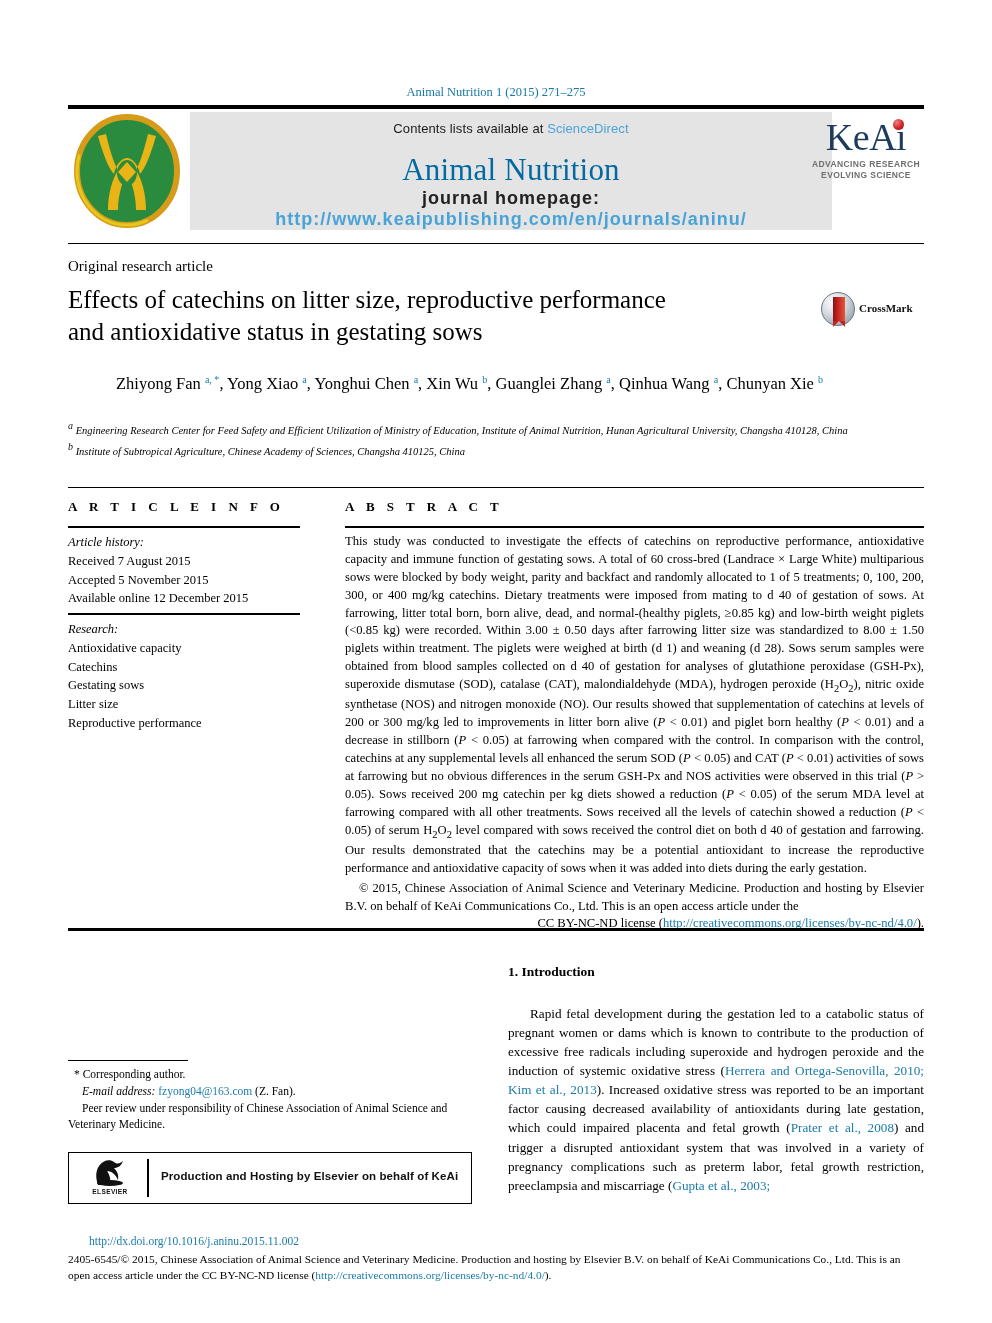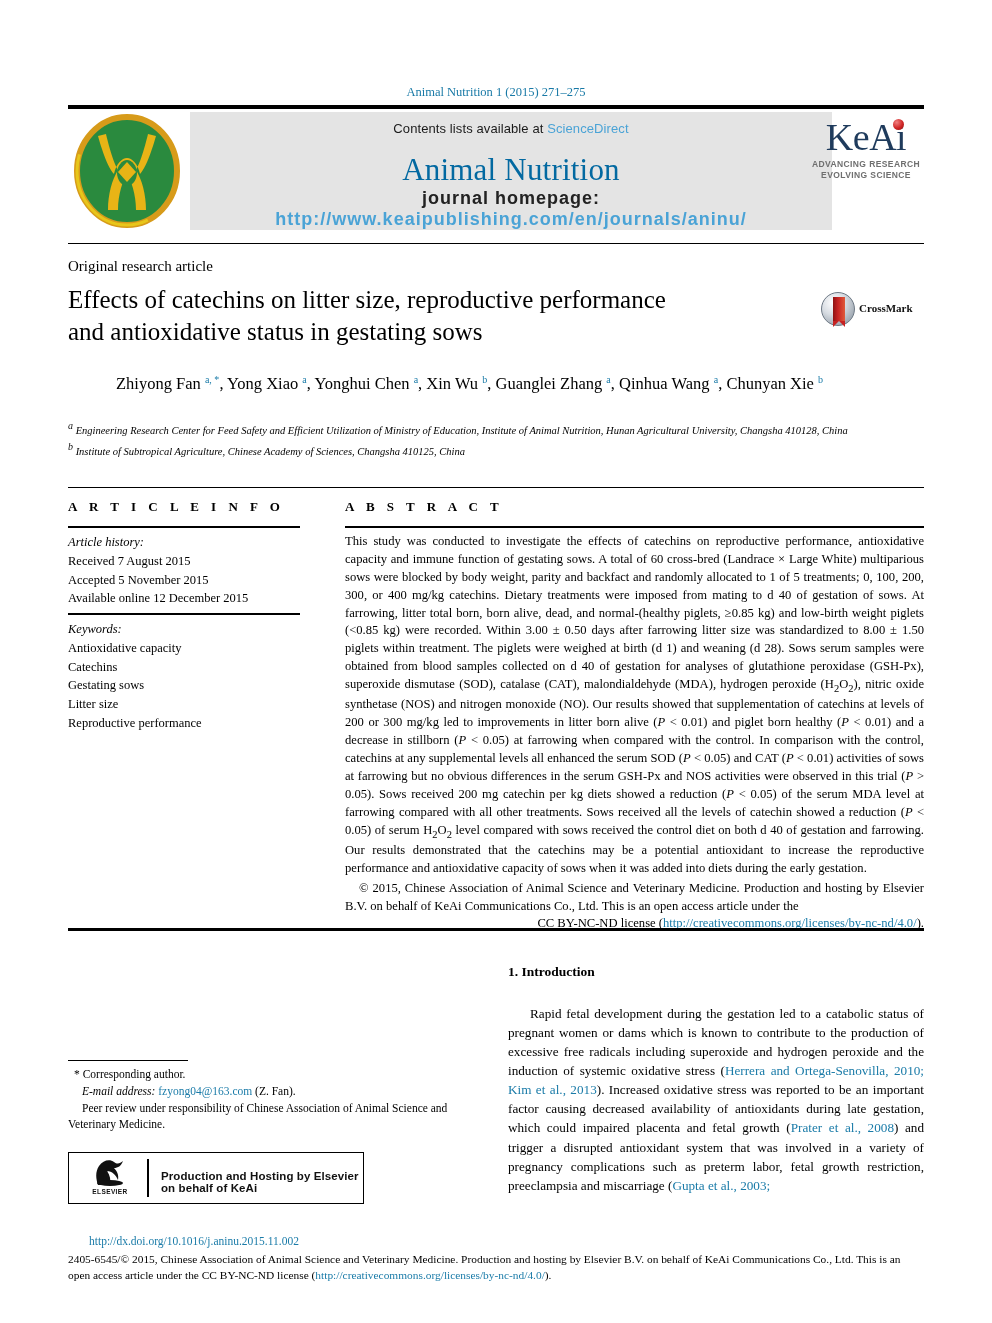--- a/index.html
+++ b/index.html
@@ -347,21 +347,21 @@
     line-height: 1.46;
     font-family: "Liberation Serif", serif;
   }
   .fn-indent { padding-left: 14px; text-indent: -8px; }
   .fn-line2 { padding-left: 14px; }
 
   .prodbox {
     position: absolute;
     top: 1152px;
     left: 68px;
-    width: 296px;
+    width: 404px;
     height: 52px;
     border: 1.5px solid #000;
     box-sizing: border-box;
   }
   .prod-logo {
     position: absolute;
     left: 10px;
     top: 4px;
     width: 62px;
     height: 44px;
@@ -495,21 +495,21 @@
   <div class="info-block info-history">
     <div class="ital">Article history:</div>
     <div>Received 7 August 2015</div>
     <div>Accepted 5 November 2015</div>
     <div>Available online 12 December 2015</div>
   </div>
 
   <div class="rule-info2"></div>
 
   <div class="info-block info-keywords">
-    <div class="ital">Keywords:</div>
+    <div class="ital">Research:</div>
     <div>Antioxidative capacity</div>
     <div>Catechins</div>
     <div>Gestating sows</div>
     <div>Litter size</div>
     <div>Reproductive performance</div>
   </div>
 
   <div class="abstract">
     <p>This study was conducted to investigate the effects of catechins on reproductive performance, antioxidative capacity and immune function of gestating sows. A total of 60 cross-bred (Landrace × Large White) multiparious sows were blocked by body weight, parity and backfact and randomly allocated to 1 of 5 treatments; 0, 100, 200, 300, or 400 mg/kg catechins. Dietary treatments were imposed from mating to d 40 of gestation of sows. At farrowing, litter total born, born alive, dead, and normal-(healthy piglets, ≥0.85 kg) and low-birth weight piglets (&lt;0.85 kg) were recorded. Within 3.00 ± 0.50 days after farrowing litter size was standardized to 8.00 ± 1.50 piglets within treatment. The piglets were weighed at birth (d 1) and weaning (d 28). Sows serum samples were obtained from blood samples collected on d 40 of gestation for analyses of glutathione peroxidase (GSH-Px), superoxide dismutase (SOD), catalase (CAT), malondialdehyde (MDA), hydrogen peroxide (H<sub>2</sub>O<sub>2</sub>), nitric oxide synthetase (NOS) and nitrogen monoxide (NO). Our results showed that supplementation of catechins at levels of 200 or 300 mg/kg led to improvements in litter born alive (<i>P</i> &lt; 0.01) and piglet born healthy (<i>P</i> &lt; 0.01) and a decrease in stillborn (<i>P</i> &lt; 0.05) at farrowing when compared with the control. In comparison with the control, catechins at any supplemental levels all enhanced the serum SOD (<i>P</i> &lt; 0.05) and CAT (<i>P</i> &lt; 0.01) activities of sows at farrowing but no obvious differences in the serum GSH-Px and NOS activities were observed in this trial (<i>P</i> &gt; 0.05). Sows received 200 mg catechin per kg diets showed a reduction (<i>P</i> &lt; 0.05) of the serum MDA level at farrowing compared with all other treatments. Sows received all the levels of catechin showed a reduction (<i>P</i> &lt; 0.05) of serum H<sub>2</sub>O<sub>2</sub> level compared with sows received the control diet on both d 40 of gestation and farrowing. Our results demonstrated that the catechins may be a potential antioxidant to increase the reproductive performance and antioxidative capacity of sows when it was added into diets during the early gestation.</p>
     <p class="copyline"><span>© 2015, Chinese Association of Animal Science and Veterinary Medicine. Production and hosting by Elsevier B.V. on behalf of KeAi Communications Co., Ltd. This is an open access article under the</span></p>

